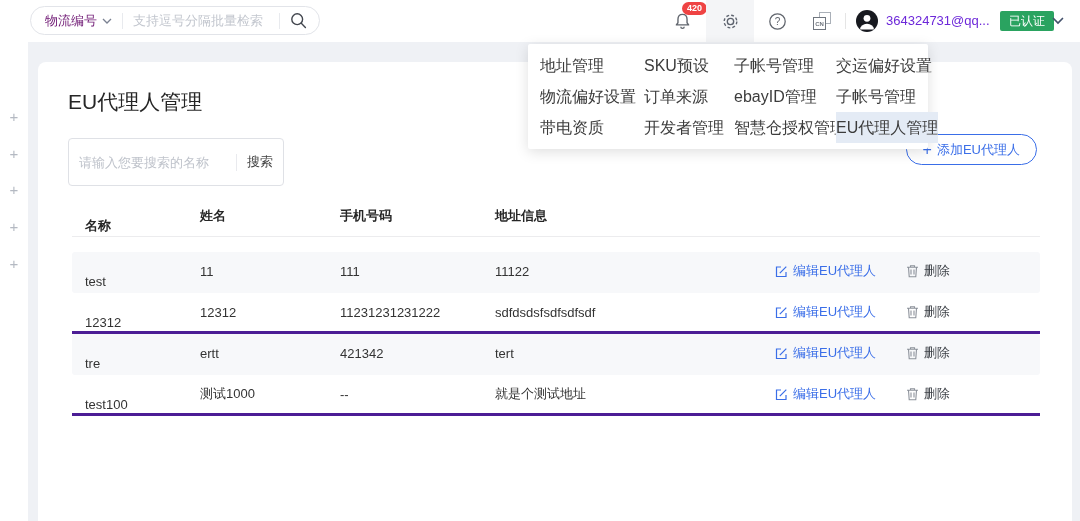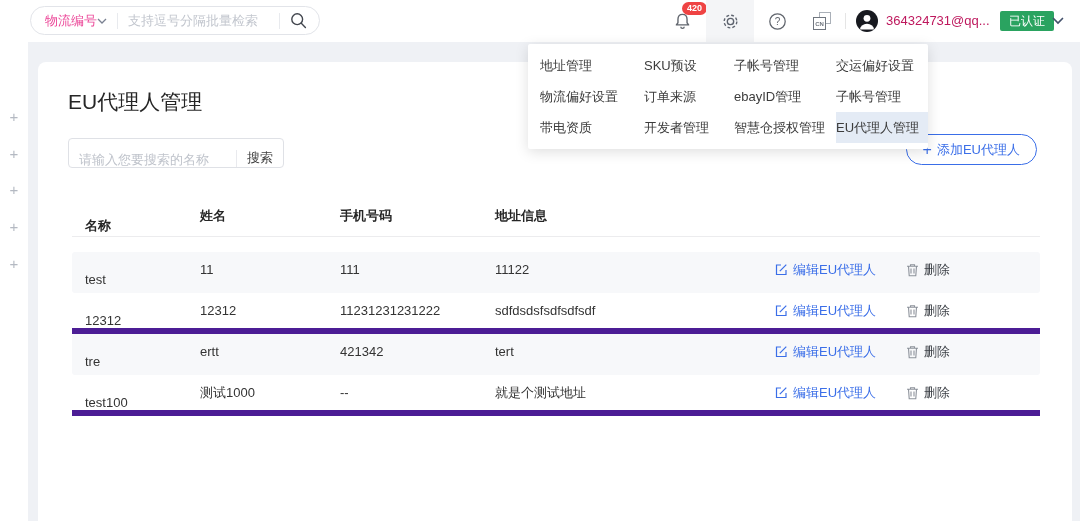--- a/index.html
+++ b/index.html
@@ -6,64 +6,64 @@
   html,body { width:1080px; height:521px; overflow:hidden; }
   body { position:relative; background:#fff; font-family:"Liberation Sans","DejaVu Sans",sans-serif; color:#333; }
 
   .gray-bg { position:absolute; left:28px; top:42px; width:1052px; height:479px; background:#eff1f5; }
   .left-rail { position:absolute; left:0; top:42px; width:28px; height:479px; background:#fff; z-index:2; }
   .rail-plus { position:absolute; left:0; width:28px; text-align:center; font-size:15px; color:#b4b9c2; cursor:pointer; }
 
   
   .topbar { position:absolute; left:0; top:0; width:1080px; height:42px; background:#fff; z-index:6; }
   .search-pill { position:absolute; left:30px; top:6px; width:290px; height:29px; border:1px solid #e2e4e9; border-radius:15px; display:flex; align-items:center; background:#fff; }
-  .search-cat { margin-left:14px; font-size:13px; color:#ec4899; cursor:pointer; display:flex; align-items:center; }
+  .search-cat { margin-left:14px; font-size:13px; color:#701a75; cursor:pointer; display:flex; align-items:center; gap:5px; }
   .vdiv { width:1px; height:16px; background:#e8eaee; margin:0 10px; }
   .search-ph { flex:1; border:none; outline:none; font-size:13px; color:#333; background:transparent; min-width:0; }
   .search-ph::placeholder { color:#c2c6ce; }
   .pill-mag { margin-right:12px; display:flex; cursor:pointer; }
 
   .tb-item { position:absolute; top:0; height:42px; display:flex; align-items:center; justify-content:center; cursor:pointer; }
   .bell-wrap { left:662px; width:40px; }
   .badge-420 { position:absolute; left:20px; top:2px; background:#ef4343; color:#fff; font-size:9px; font-weight:bold; line-height:13px; padding:0 5px; border-radius:8px; }
   .gear-wrap { left:706px; width:48px; background:#f4f5f7; }
   .help-wrap { left:754px; width:46px; }
   .cn-wrap   { left:800px; width:44px; }
   .tb-div { position:absolute; left:845px; top:13px; width:1px; height:16px; background:#e5e5e5; }
   .avatar { position:absolute; left:856px; top:10px; width:22px; height:22px; border-radius:50%; background:#17191f; overflow:hidden; cursor:pointer; }
-  .username { position:absolute; left:886px; top:0; height:42px; line-height:42px; font-size:13px; color:#be185d; cursor:pointer; }
+  .username { position:absolute; left:886px; top:0; height:42px; line-height:42px; font-size:13px; color:#6d28d9; cursor:pointer; }
   .verified { position:absolute; left:1000px; top:11px; height:20px; line-height:20px; border-radius:2px; background:#2aa360; color:#fff; font-size:12px; padding:0 9px; cursor:pointer; }
   .tb-chev { position:absolute; left:1052px; top:0; height:42px; display:flex; align-items:center; cursor:pointer; }
 
   .cn-icon { position:relative; width:18px; height:18px; }
   .cn-back { position:absolute; right:0; top:0; width:12px; height:12px; border:1px solid #aab0b8; background:#fff; }
   .cn-front { position:absolute; left:0; bottom:0; width:13px; height:13px; border:1px solid #70767f; background:#fff; font-size:6px; font-weight:bold; color:#70767f; display:flex; align-items:center; justify-content:center; }
 
   
   .menu { position:absolute; left:528px; top:44px; width:400px; background:#fff; box-shadow:0 3px 14px rgba(0,0,0,.13); border-radius:2px; z-index:10; padding:6px 0 6px 12px; display:grid; grid-template-columns:104px 90px 102px 1fr; }
-  .menu-cell { height:31px; line-height:31px; font-size:13px; color:#3c3c3c; cursor:pointer; white-space:nowrap; }
+  .menu-cell { height:31px; line-height:31px; font-size:16px; color:#3c3c3c; cursor:pointer; white-space:nowrap; }
   .menu-cell.active { background:#e4ebf5; }
 
   
   .card { position:absolute; left:38px; top:62px; width:1034px; height:459px; background:#fff; border-radius:8px 8px 0 0; z-index:3; }
   .page-title { position:absolute; left:30px; top:26px; font-size:21px; font-weight:500; color:#262626; }
-  .combo { position:absolute; left:30px; top:76px; width:216px; height:30px; border:1px solid #dfe1e6; border-radius:4px; display:flex; align-items:flex-end; background:#fff; }
+  .combo { position:absolute; left:30px; top:76px; width:216px; height:48px; border:1px solid #dfe1e6; border-radius:4px; display:flex; align-items:center; background:#fff; }
   .combo input { flex:1; border:none; outline:none; font-size:13px; padding-left:10px; min-width:0; background:transparent; }
   .combo input::placeholder { color:#bfc3cb; }
   .combo-div { width:1px; height:17px; background:#e9eaee; }
   .combo-btn { width:46px; text-align:center; font-size:13px; color:#404040; cursor:pointer; }
   .add-btn { position:absolute; right:35px; top:72px; height:31px; border:1px solid #3a6ee8; border-radius:16px; background:#fff; color:#3a6ee8; font-size:13px; padding:0 16px; display:flex; align-items:center; gap:5px; cursor:pointer; }
   .add-plus { font-size:16px; line-height:1; }
 
   
   .table { position:absolute; left:34px; right:32px; top:133px; }
   .trow { display:flex; align-items:center; font-size:13px; }
   .thead { height:42px; font-weight:bold; color:#262626; border-bottom:1px solid #ececee; }
   .tbody { margin-top:15px; }
-  .tbody .trow { height:41px; color:#333; border-bottom:6px solid #4c1d95; }
+  .tbody .trow { height:41px; color:#333; border-bottom:3px solid #4c1d95; }
   .tbody .trow:nth-child(odd) { background:#f7f8fa; border-bottom-color:transparent; border-radius:3px; }
   .c1 { width:122px; padding-left:13px;margin-top:20px; } .c2 { width:140px; padding-left:6px; }
   .c3 { width:155px; padding-left:6px; } .c4 { width:280px; padding-left:6px; }
   .c5 { flex:1; padding-left:6px; display:flex; align-items:center; }
   .link-edit { color:#3a6ee8; display:inline-flex; align-items:center; gap:5px; cursor:pointer; }
   .link-del { color:#3b3f45; display:inline-flex; align-items:center; gap:5px; cursor:pointer; margin-left:30px; }
   svg { display:block; }
 </style>
 </head>
 <body>

